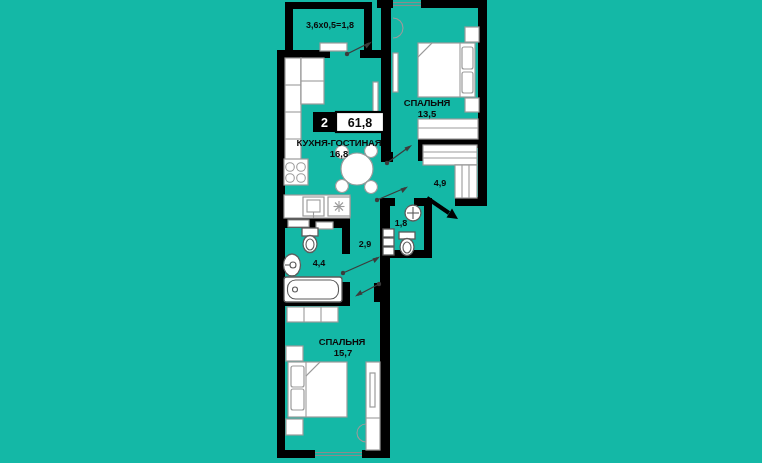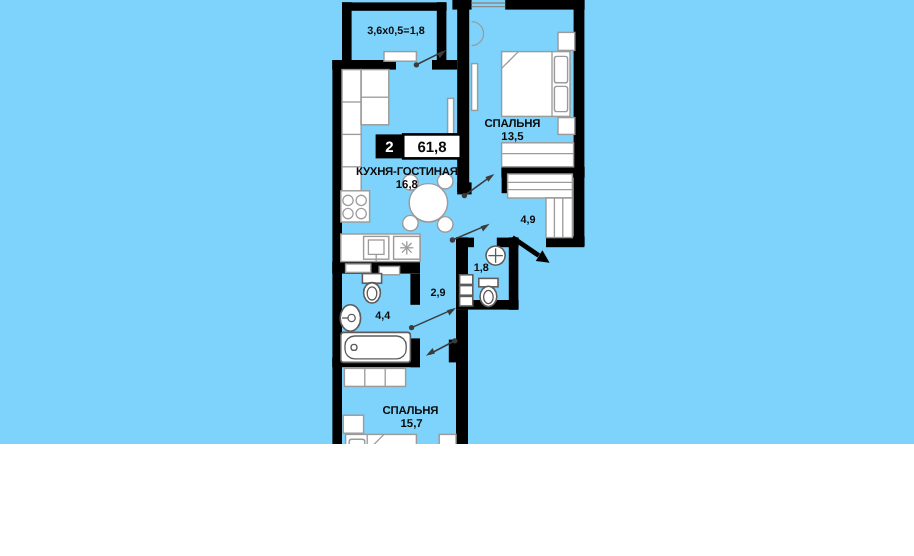--- a/index.html
+++ b/index.html
@@ -1,17 +1,17 @@
 <!DOCTYPE html>
 <html><head>
 <meta charset="utf-8">
 <style>
   html,body{margin:0;padding:0;background:#ffffff;}
   .stage{
-    width:762px;height:370px;position:relative;background:#7dd3fc;
+    width:762px;height:463px;position:relative;background:#14b8a6;
     font-family:"Liberation Sans", sans-serif;
     overflow:hidden;
   }
   svg{display:block;}
   .wall{fill:#000000;stroke:none;}
   .furn{fill:#ffffff;stroke:#9b9b9b;stroke-width:1.2;}
   .furnline{stroke:#9b9b9b;stroke-width:1.1;fill:none;}
   .fix{fill:#ffffff;stroke:#5c5c5c;stroke-width:1.3;}
   .fixline{stroke:#5c5c5c;stroke-width:1.1;fill:none;}
   .winline{stroke:#8b8b8b;stroke-width:1.1;}

